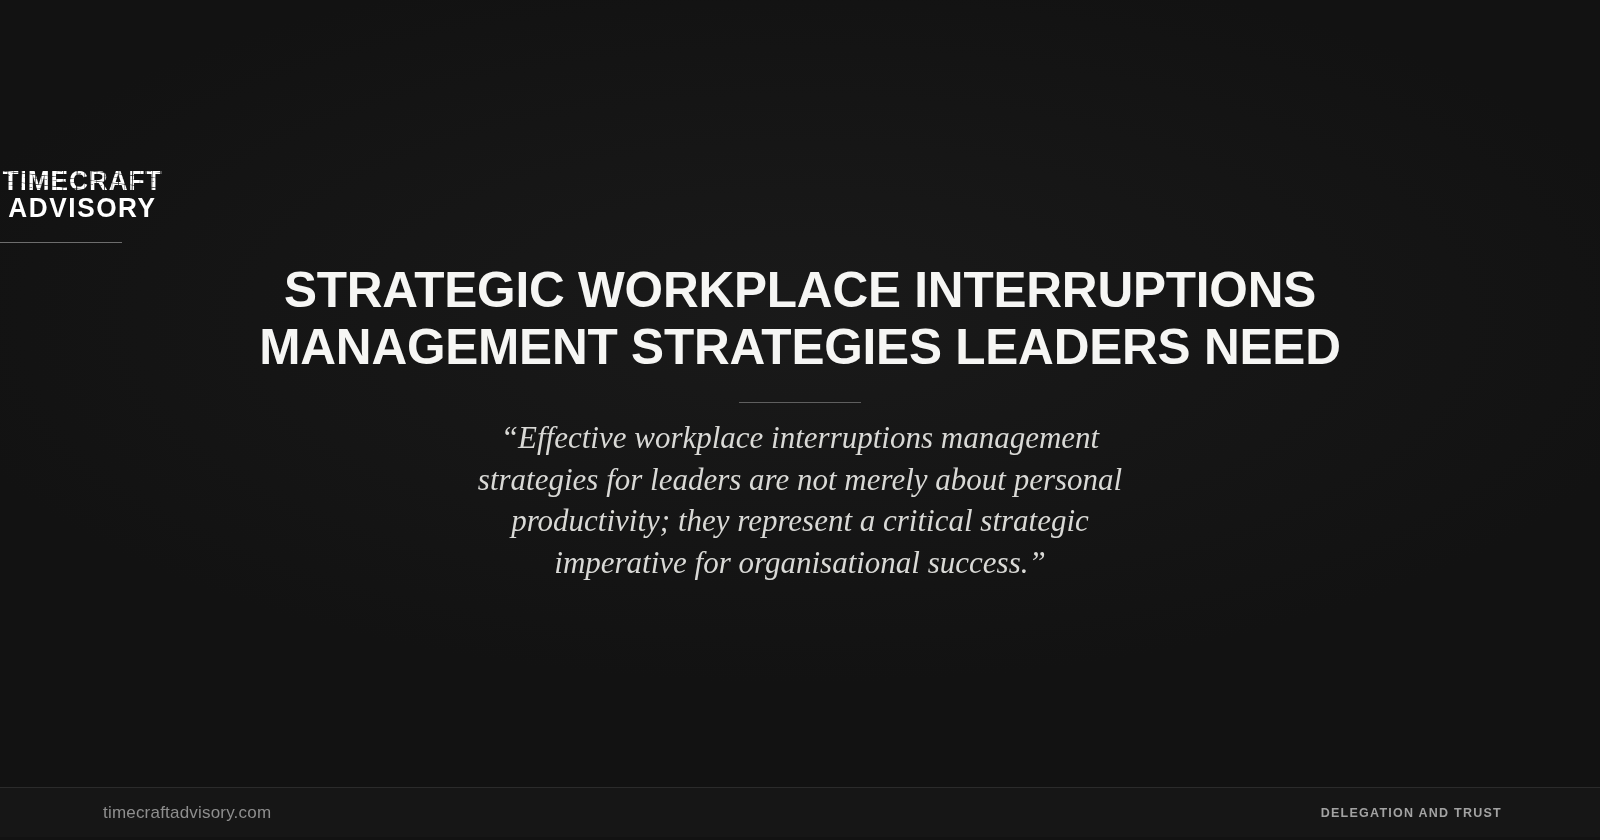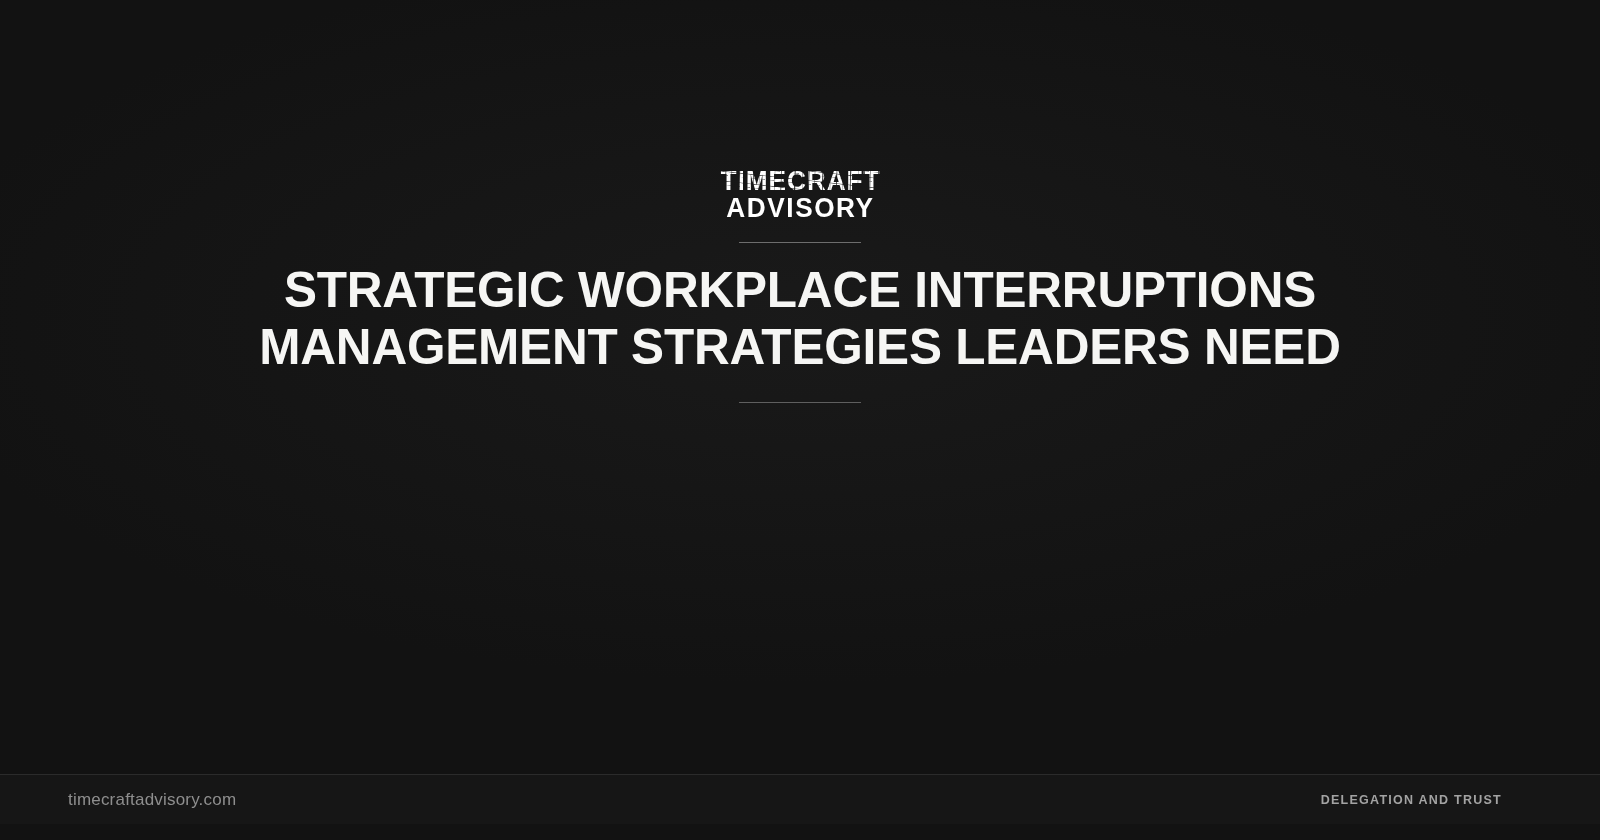--- a/index.html
+++ b/index.html
@@ -40,21 +40,21 @@
   }
 
   
   .logo-block {
     position: absolute;
     top: 168px;
     left: 0;
     width: 1600px;
     display: flex;
     flex-direction: column;
-    align-items: center;
+    align-items: flex-start;
     z-index: 2;
   }
 
   .logo-wordmark {
     position: relative;
     font-family: "Liberation Sans", sans-serif;
     font-weight: 700;
     font-size: 27px;
     line-height: 26px;
     letter-spacing: 0.5px;
@@ -151,29 +151,29 @@
     font-weight: 400;
     font-size: 31px;
     line-height: 41.5px;
     color: #d9d9d6;
   }
 
   
   .footer {
     position: absolute;
     left: 0;
-    bottom: 16px;
+    bottom: 3px;
     width: 1600px;
     height: 50px;
     background: #161616;
     border-top: 1px solid #2b2b2b;
     display: flex;
     align-items: center;
     justify-content: space-between;
-    padding: 0 98px 0 68px;
+    padding: 0 98px 0 103px;
     z-index: 3;
   }
 
   .footer-url {
     font-family: "Liberation Sans", sans-serif;
     font-weight: 400;
     font-size: 17px;
     letter-spacing: 0.2px;
     color: #8e8e8e;
   }
@@ -202,19 +202,20 @@
     <div class="logo-rule"></div>
   </div>
 
   <h1 class="headline">
     <span class="headline-line">STRATEGIC WORKPLACE INTERRUPTIONS</span>
     <span class="headline-line">MANAGEMENT STRATEGIES LEADERS NEED</span>
   </h1>
 
   <div class="headline-rule"></div>
 
+  <blockquote class="quote">“Effective workplace interruptions management strategies for leaders are not merely about personal productivity; they represent a critical strategic imperative for organisational success.”</blockquote>
 
   <div class="footer">
     <span class="footer-url">timecraftadvisory.com</span>
     <span class="footer-topic">DELEGATION AND TRUST</span>
   </div>
 
 </div>
 
 </body></html>

